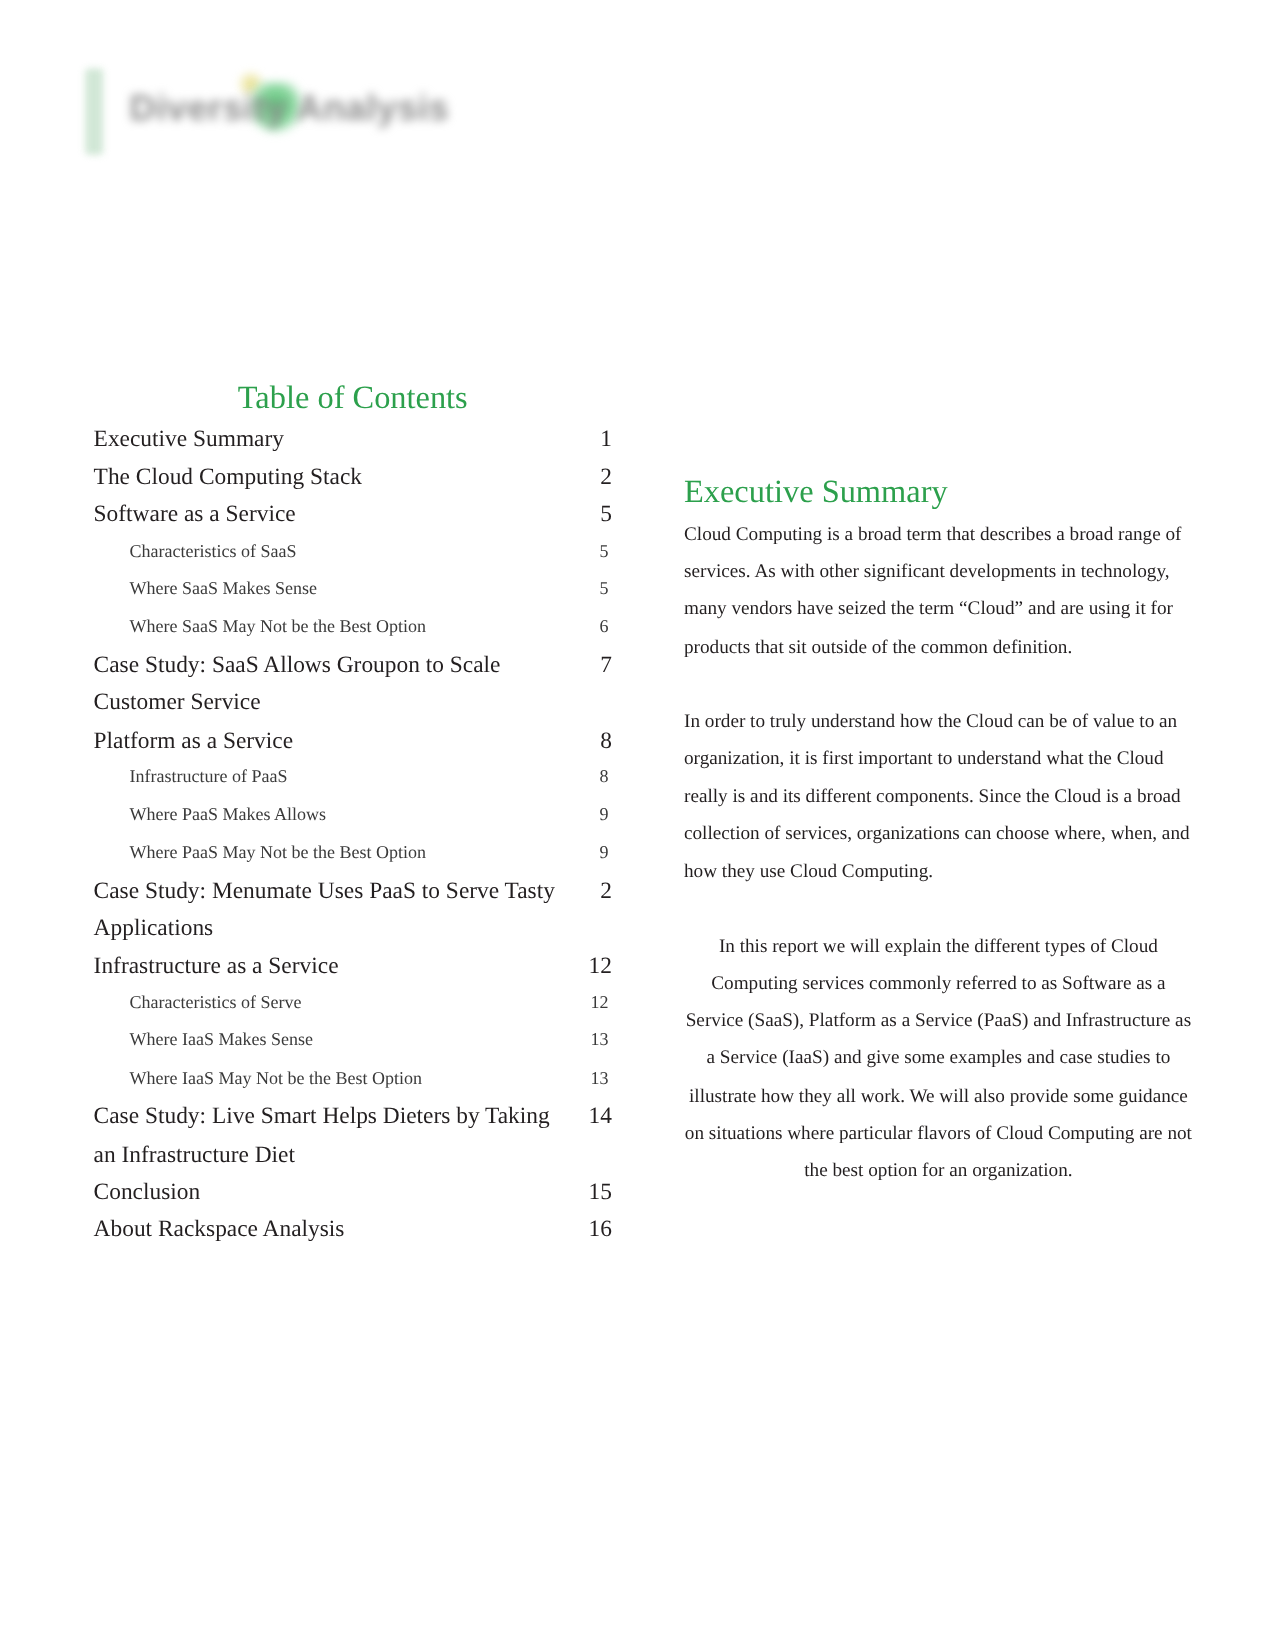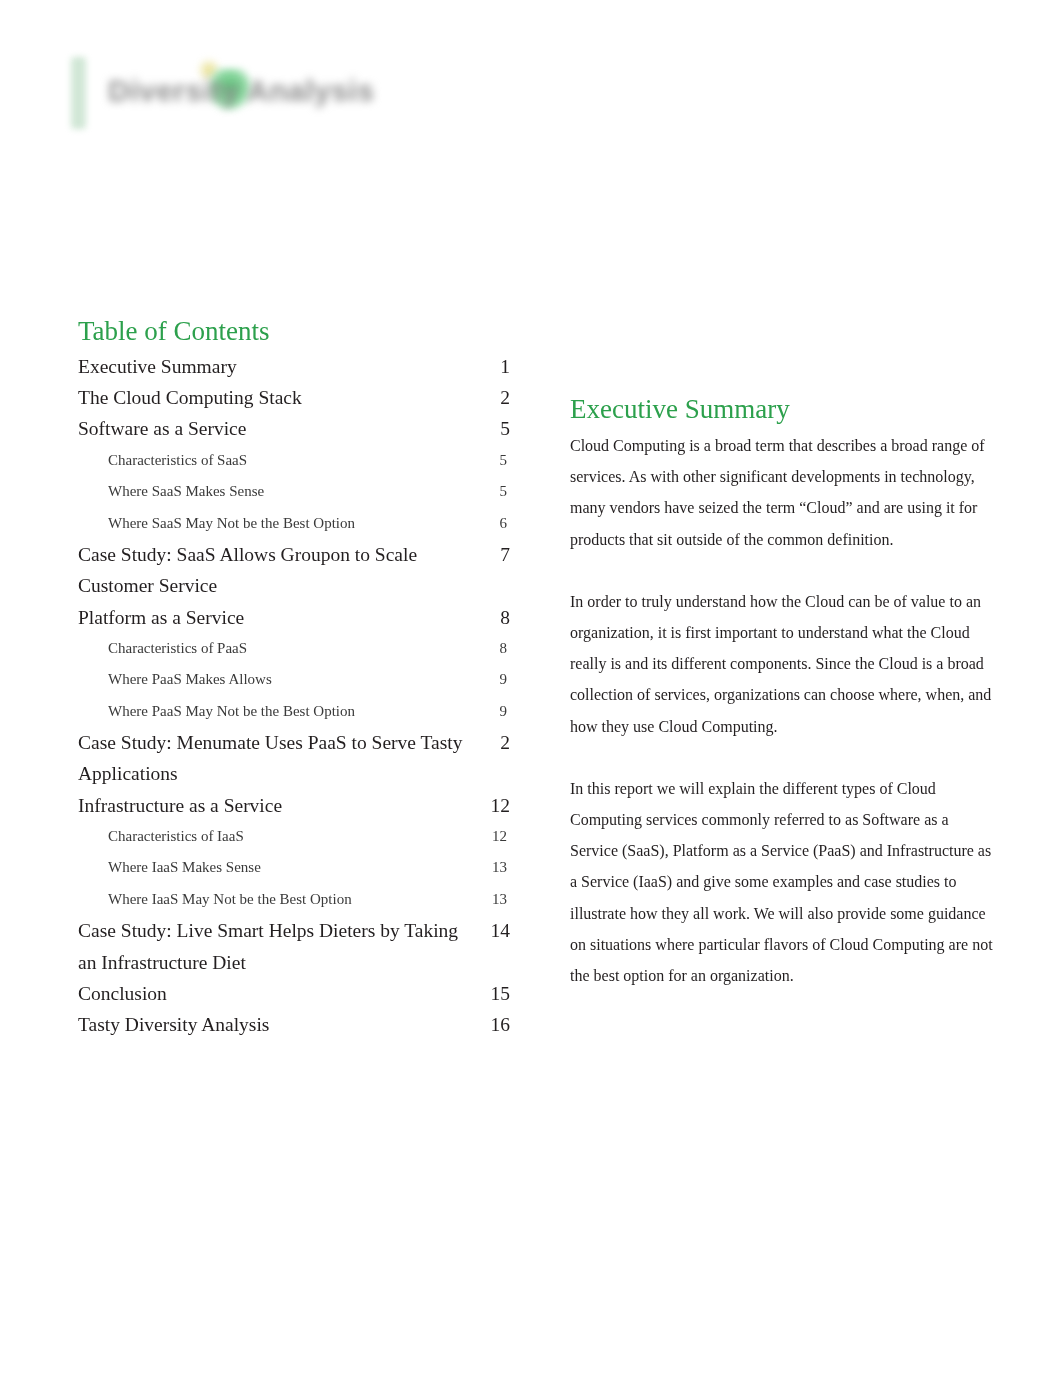--- a/index.html
+++ b/index.html
@@ -76,20 +76,21 @@
     left: 78px;
     top: 314px;
     width: 432px;
   }
   .toc-title {
     color: #2ca04c;
     font-size: 27px;
     line-height: 34px;
     margin: 0 0 3px 0;
     font-weight: normal;
+    text-align: center;
   }
   .toc-list { margin: 0; padding: 0; list-style: none; }
   .toc-row {
     display: flex;
     align-items: baseline;
     justify-content: space-between;
   }
   .toc-row.level1 {
     font-size: 19.5px;
     line-height: 31.2px;
@@ -127,21 +128,21 @@
     margin: 0 0 4px 0;
     font-weight: normal;
   }
   .content p {
     margin: 0 0 31px 0;
     font-size: 16px;
     line-height: 31.2px;
     color: #231f20;
     text-align: left;
   }
-  .content p:last-child { margin-bottom: 16px; }
+  .content p:last-child { margin-bottom: 16px; text-align: center; }
 </style>
 </head>
 <body>
 
 <div class="page">
 
   <div class="logo">
     <div class="logo-bar"></div>
     <div class="logo-dot2"></div>
     <div class="logo-dot"></div>
@@ -186,21 +187,21 @@
         <span class="toc-label">Case Study: SaaS Allows Groupon to Scale Customer Service</span>
         <span class="toc-page">7</span>
       </li>
 
       <li class="toc-row level1">
         <span class="toc-label">Platform as a Service</span>
         <span class="toc-page">8</span>
       </li>
 
       <li class="toc-row level2">
-        <span class="toc-label">Characteristics of PaaS</span>
+        <span class="toc-label">Infrastructure of PaaS</span>
         <span class="toc-page">8</span>
       </li>
 
       <li class="toc-row level2">
         <span class="toc-label">Where PaaS Makes Allows</span>
         <span class="toc-page">9</span>
       </li>
 
       <li class="toc-row level2">
         <span class="toc-label">Where PaaS May Not be the Best Option</span>
@@ -211,21 +212,21 @@
         <span class="toc-label">Case Study: Menumate Uses PaaS to Serve Tasty Applications</span>
         <span class="toc-page">2</span>
       </li>
 
       <li class="toc-row level1">
         <span class="toc-label">Infrastructure as a Service</span>
         <span class="toc-page">12</span>
       </li>
 
       <li class="toc-row level2">
-        <span class="toc-label">Characteristics of IaaS</span>
+        <span class="toc-label">Characteristics of Serve</span>
         <span class="toc-page">12</span>
       </li>
 
       <li class="toc-row level2">
         <span class="toc-label">Where IaaS Makes Sense</span>
         <span class="toc-page">13</span>
       </li>
 
       <li class="toc-row level2">
         <span class="toc-label">Where IaaS May Not be the Best Option</span>
@@ -236,21 +237,21 @@
         <span class="toc-label">Case Study: Live Smart Helps Dieters by Taking an Infrastructure Diet</span>
         <span class="toc-page">14</span>
       </li>
 
       <li class="toc-row level1">
         <span class="toc-label">Conclusion</span>
         <span class="toc-page">15</span>
       </li>
 
       <li class="toc-row level1">
-        <span class="toc-label">Tasty Diversity Analysis</span>
+        <span class="toc-label">About Rackspace Analysis</span>
         <span class="toc-page">16</span>
       </li>
 
 
     </ul>
   </div>
 
   <div class="content">
     <h1 class="content-title">Executive Summary</h1>
     <p>Cloud Computing is a broad term that describes a broad range of services. As with other significant developments in technology, many vendors have seized the term “Cloud” and are using it for products that sit outside of the common definition.</p>

